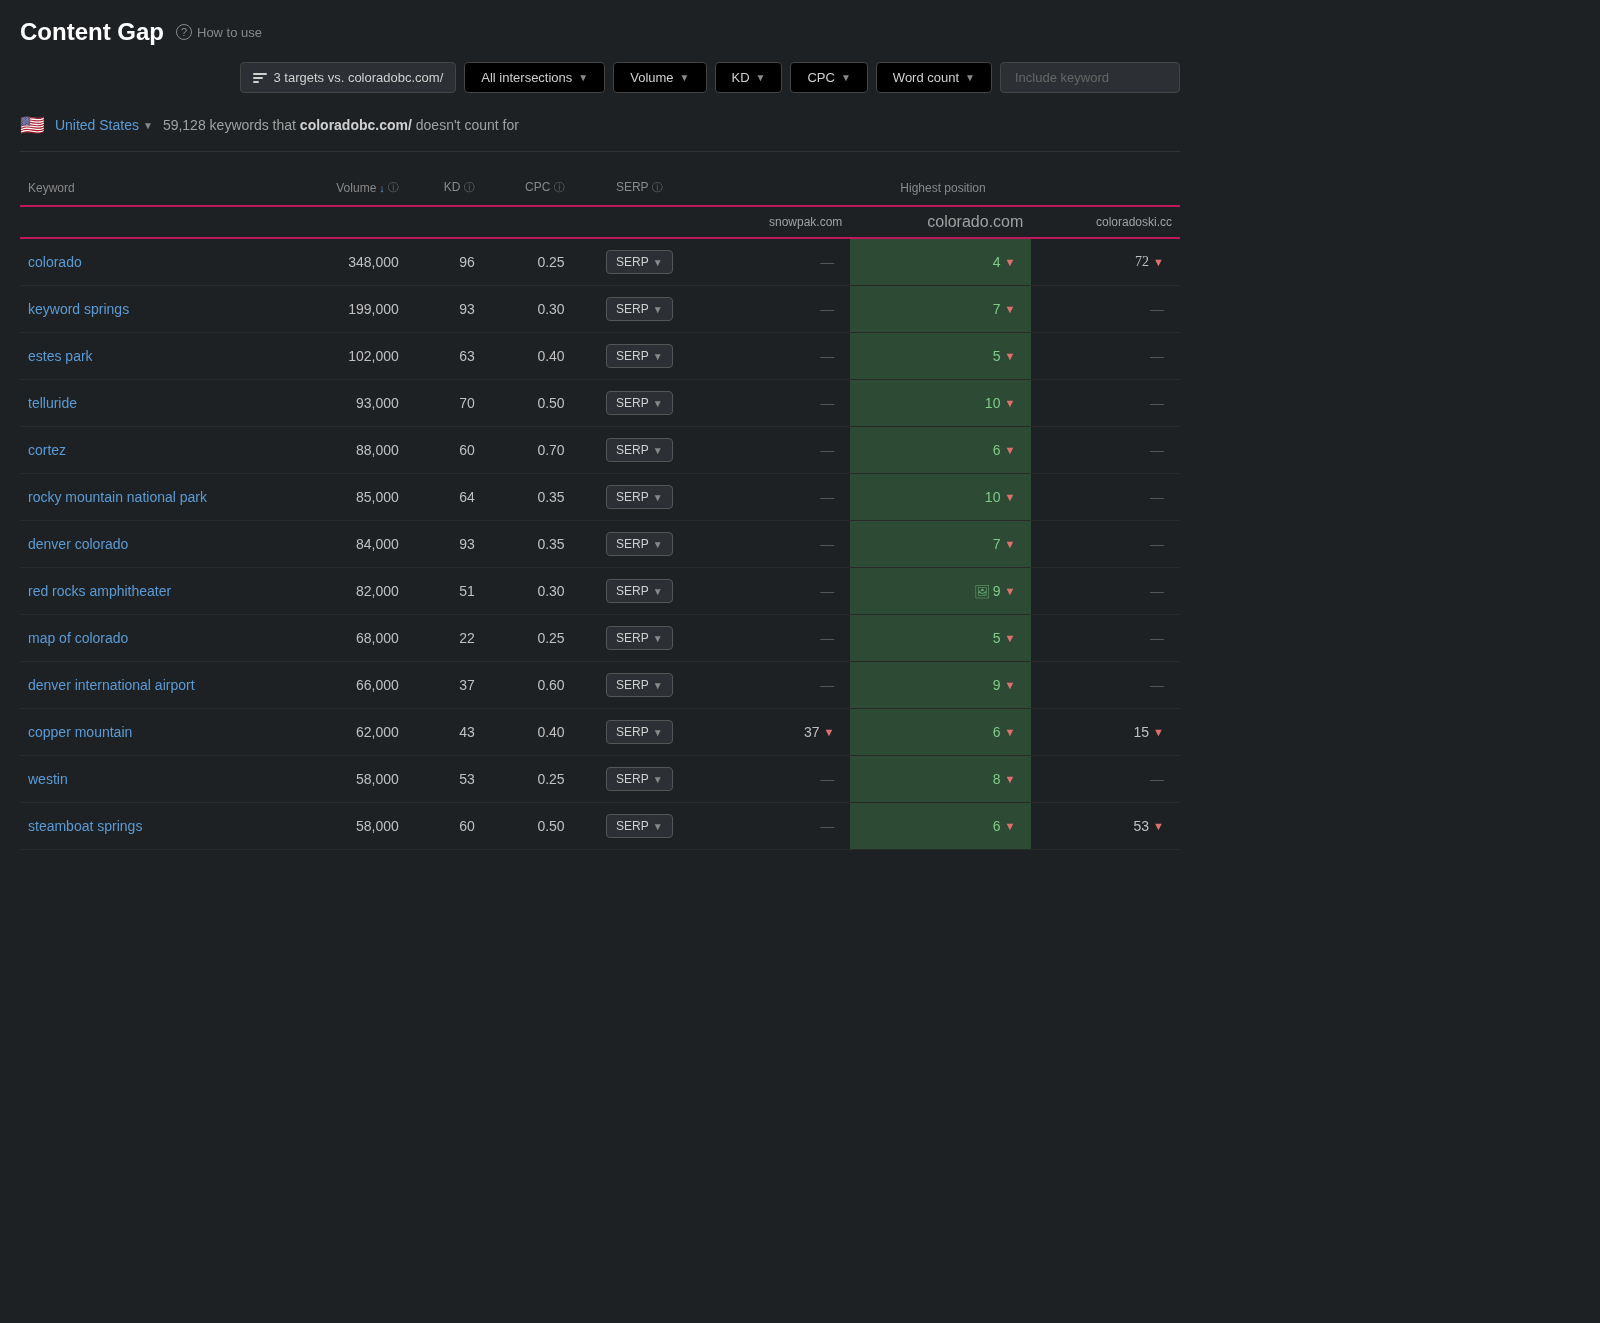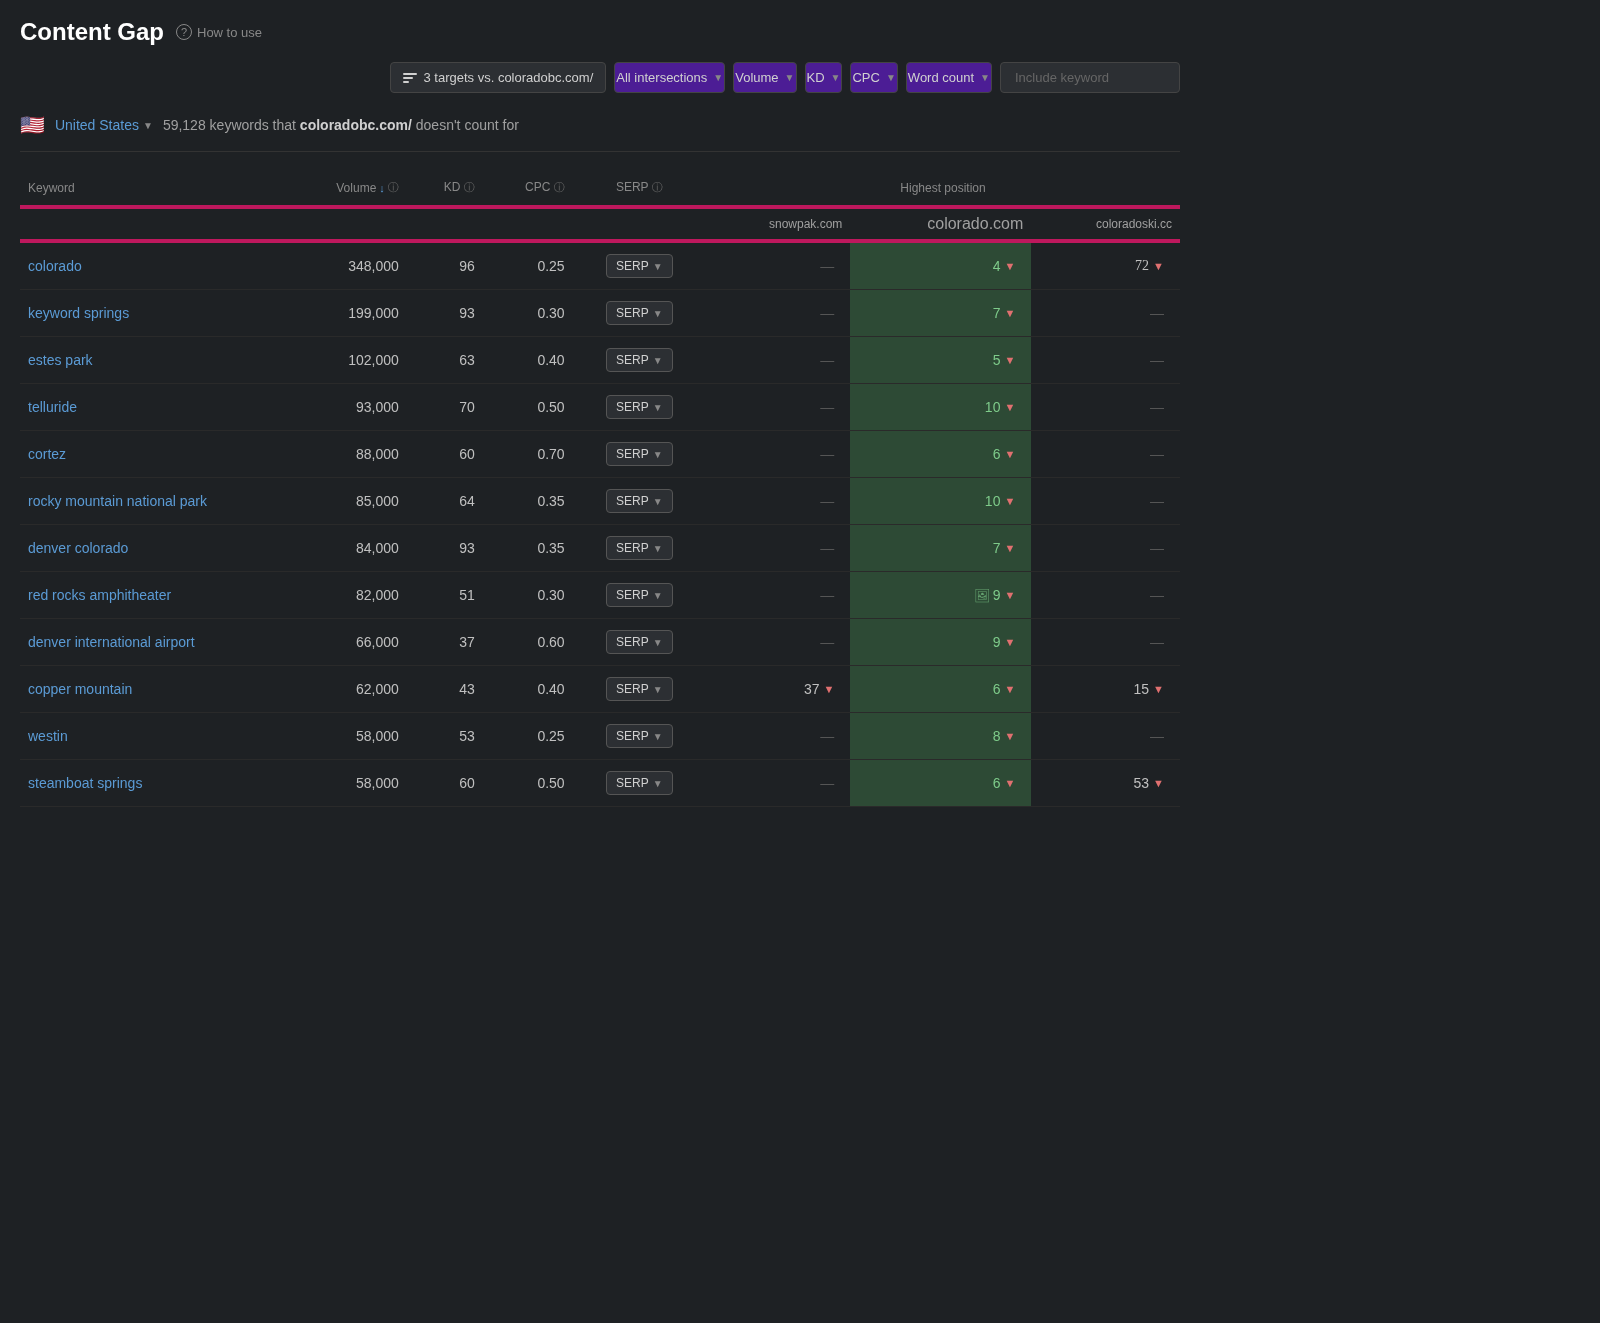--- a/index.html
+++ b/index.html
@@ -75,25 +75,25 @@
       background: #d0d0d0;
       border-radius: 1px;
     }
     .filter-icon span:nth-child(1) { width: 14px; }
     .filter-icon span:nth-child(2) { width: 10px; }
     .filter-icon span:nth-child(3) { width: 6px; }
     .dropdown-btn {
       display: flex;
       align-items: center;
       gap: 6px;
-      background: #4c1d95;
+      background: #000000;
       border: 1px solid #444;
       border-radius: 4px;
       color: #d0d0d0;
-      padding: 7px 1px;
+      padding: 7px 16px;
       font-size: 13px;
       cursor: pointer;
     }
     .chevron-down {
       font-size: 10px;
       color: #888;
     }
     .include-keyword-input {
       background: #2c2f33;
       border: 1px solid #444;
@@ -132,21 +132,21 @@
 
     
     .table-wrapper {
       width: 100%;
     }
     table {
       width: 100%;
       border-collapse: collapse;
     }
     thead tr {
-      border-bottom: 4px solid #be185d;
+      border-bottom: 2px solid #be185d;
     }
     thead th {
       color: #888;
       font-size: 12px;
       font-weight: 500;
       padding: 10px 8px;
       text-align: left;
       white-space: nowrap;
     }
     thead th.right { text-align: right; }
@@ -402,20 +402,30 @@
             <td class="keyword-cell">red rocks amphitheater</td>
             <td class="volume-cell">82,000</td>
             <td class="kd-cell">51</td>
             <td class="cpc-cell">0.30</td>
             <td class="serp-cell"><button class="serp-btn">SERP <span style="font-size:10px;color:#888;">▼</span></button></td>
             <td class="pos-cell" style="text-align: right; padding-right: 16px;"><span class="dash">—</span></td>
             <td class="pos-cell" style="text-align: right; padding-right: 16px; background: rgb(45, 74, 53); color: rgb(126, 203, 138);"><span class="pos-number"><span class="image-icon-small">🖼</span>9<span class="pos-down">▼</span></span></td>
             <td class="pos-cell" style="text-align: right; padding-right: 16px;"><span class="dash">—</span></td>
           </tr>
           <tr>
+            <td class="keyword-cell">map of colorado</td>
+            <td class="volume-cell">68,000</td>
+            <td class="kd-cell">22</td>
+            <td class="cpc-cell">0.25</td>
+            <td class="serp-cell"><button class="serp-btn">SERP <span style="font-size:10px;color:#888;">▼</span></button></td>
+            <td class="pos-cell" style="text-align: right; padding-right: 16px;"><span class="dash">—</span></td>
+            <td class="pos-cell" style="text-align: right; padding-right: 16px; background: rgb(45, 74, 53); color: rgb(126, 203, 138);"><span class="pos-number">5<span class="pos-down">▼</span></span></td>
+            <td class="pos-cell" style="text-align: right; padding-right: 16px;"><span class="dash">—</span></td>
+          </tr>
+          <tr>
             <td class="keyword-cell">denver international airport</td>
             <td class="volume-cell">66,000</td>
             <td class="kd-cell">37</td>
             <td class="cpc-cell">0.60</td>
             <td class="serp-cell"><button class="serp-btn">SERP <span style="font-size:10px;color:#888;">▼</span></button></td>
             <td class="pos-cell" style="text-align: right; padding-right: 16px;"><span class="dash">—</span></td>
             <td class="pos-cell" style="text-align: right; padding-right: 16px; background: rgb(45, 74, 53); color: rgb(126, 203, 138);"><span class="pos-number">9<span class="pos-down">▼</span></span></td>
             <td class="pos-cell" style="text-align: right; padding-right: 16px;"><span class="dash">—</span></td>
           </tr>
           <tr>

